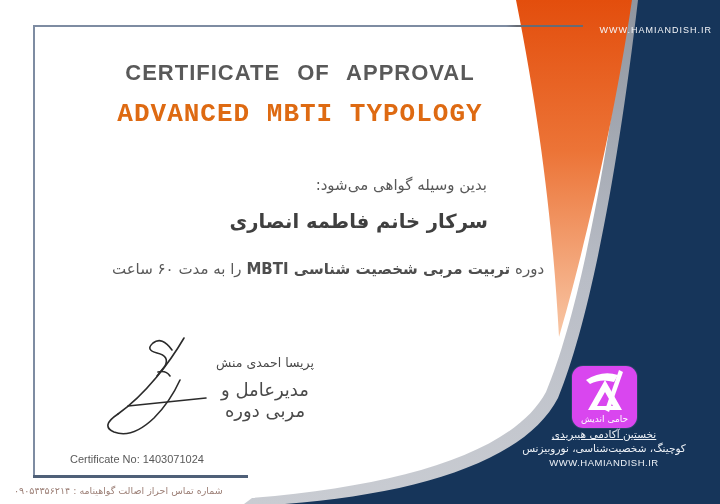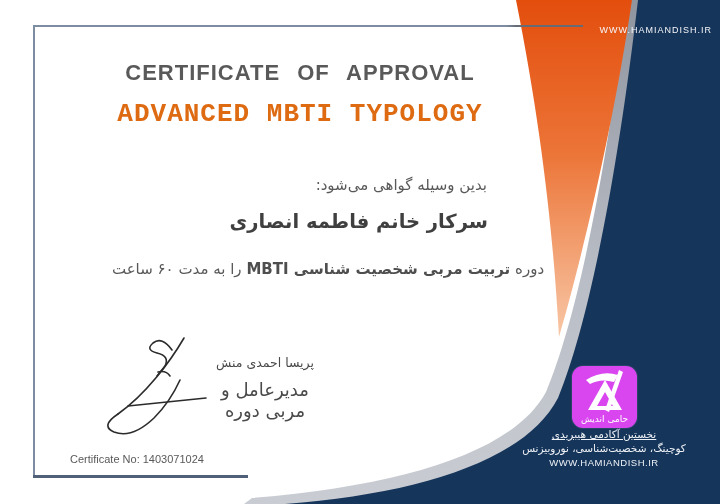--- a/index.html
+++ b/index.html
@@ -94,20 +94,21 @@
       <path d="M96 6 C 82 30 58 62 30 82"></path>
       <path d="M30 82 q -18 12 -4 18 q 18 7 40 -14 q 16 -16 26 -38"></path>
       <path d="M40 74 L 118 66"></path>
       <path d="M70 40 q 8 -2 12 4"></path>
     </g>
   </svg>
   <div class="fa sig-name">پریسا احمدی منش</div>
   <div class="fa sig-role">مدیرعامل و مربی دوره</div>
 
   <div class="cert-no">Certificate No: 1403071024</div>
+  <div class="fa verify">شماره تماس احراز اصالت گواهینامه : ۰۹۰۵۴۳۵۶۲۱۴</div>
 
   <div class="site-top">WWW.HAMIANDISH.IR</div>
 
   <div class="logo">
     <svg width="65" height="48" viewBox="0 0 65 48" aria-hidden="true">
       <g fill="#ffffff">
         <path d="M14 14 q 16 -10 32 -5 l -4 7 q -13 -4 -24 2 z"></path>
         <path d="M33 14 L 50 44 L 16 44 Z M 33 26 L 41 40 L 25 40 Z" fill-rule="evenodd"></path>
         <path d="M47 4 L 51 6 L 37 46 L 33 44 Z"></path>
       </g>

